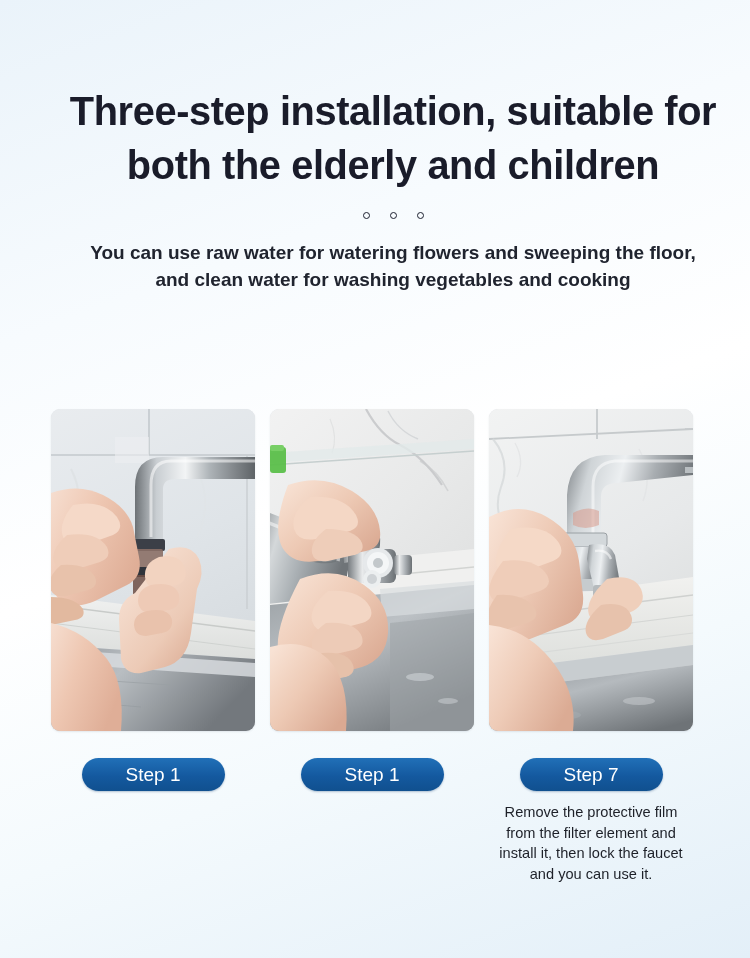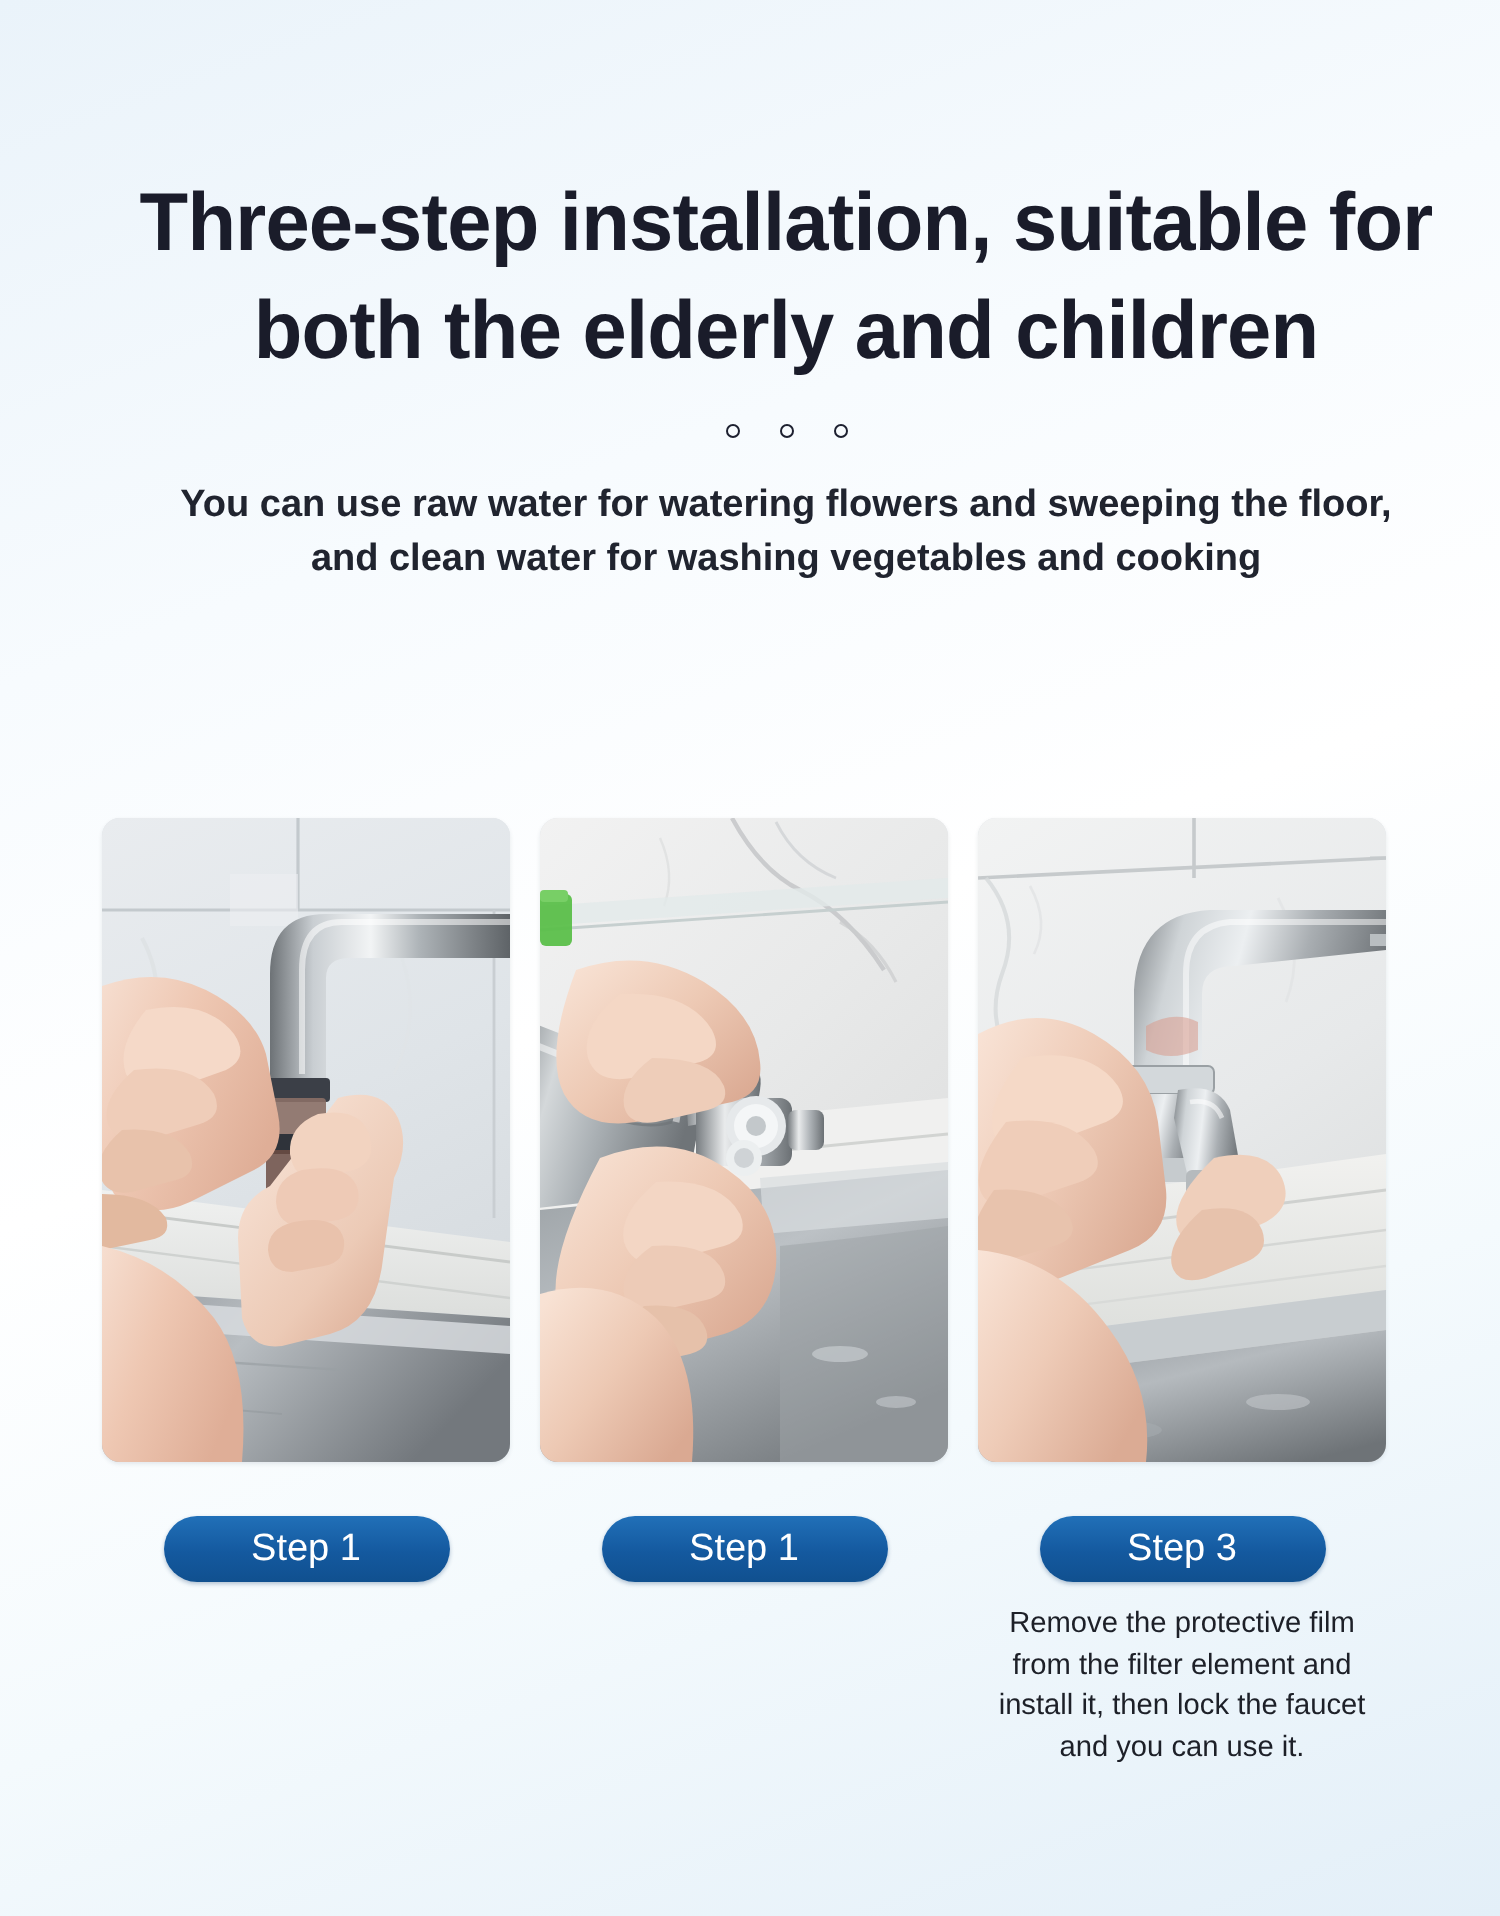--- a/index.html
+++ b/index.html
@@ -370,18 +370,18 @@
           <path d="M22 120 q34 -6 48 14 q7 12 -6 18 l-32 12 q-18 6 -24 -6 q-5 -14 14 -38 z" fill="#f5d9c7"></path>
           <path d="M14 152 q32 -4 44 14 q6 11 -7 16 l-30 10 q-16 5 -20 -6 q-4 -12 13 -34 z" fill="#efcdb9"></path>
           <path d="M8 186 q28 -2 38 14 q5 10 -8 14 l-26 8 q-13 4 -15 -6 q-2 -12 11 -30 z" fill="#e8c3ad"></path>
 
           <path d="M118 170 q26 -6 34 10 q6 14 -8 22 l-22 10 q-16 6 -22 -6 q-5 -14 18 -36 z" fill="#efcfbb"></path>
           <path d="M112 196 q24 -4 30 10 q4 11 -8 16 l-20 8 q-14 4 -17 -6 q-3 -12 15 -28 z" fill="#e7c2ac"></path>
 
           <path d="M0 216 q40 4 66 40 q22 30 18 66 L0 322 Z" fill="url(#p3skin)"></path>
         </svg>
       </div>
-      <div class="badge">Step 3</div>
+      <div class="badge">Step 7</div>
       <div class="caption">Remove the protective film from the filter element and install it, then lock the faucet and you can use it.</div>
     </div>
 
   </div>
 </div>
 
 </body></html>

